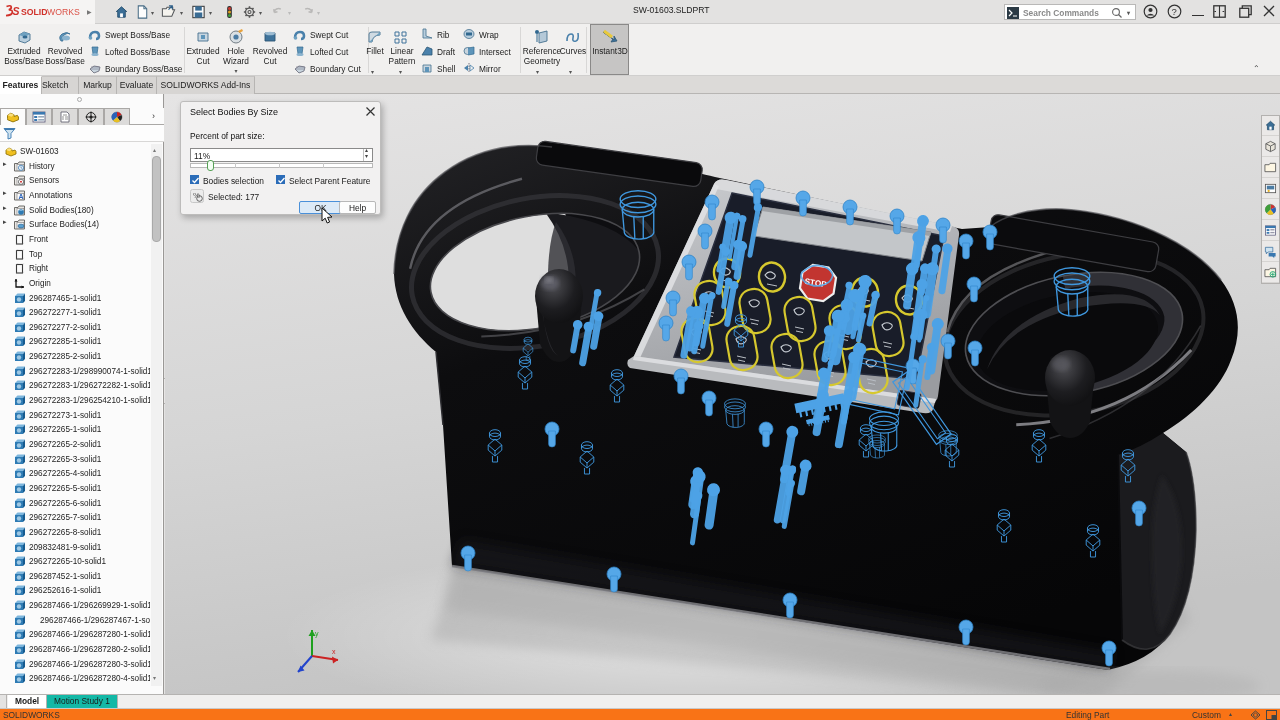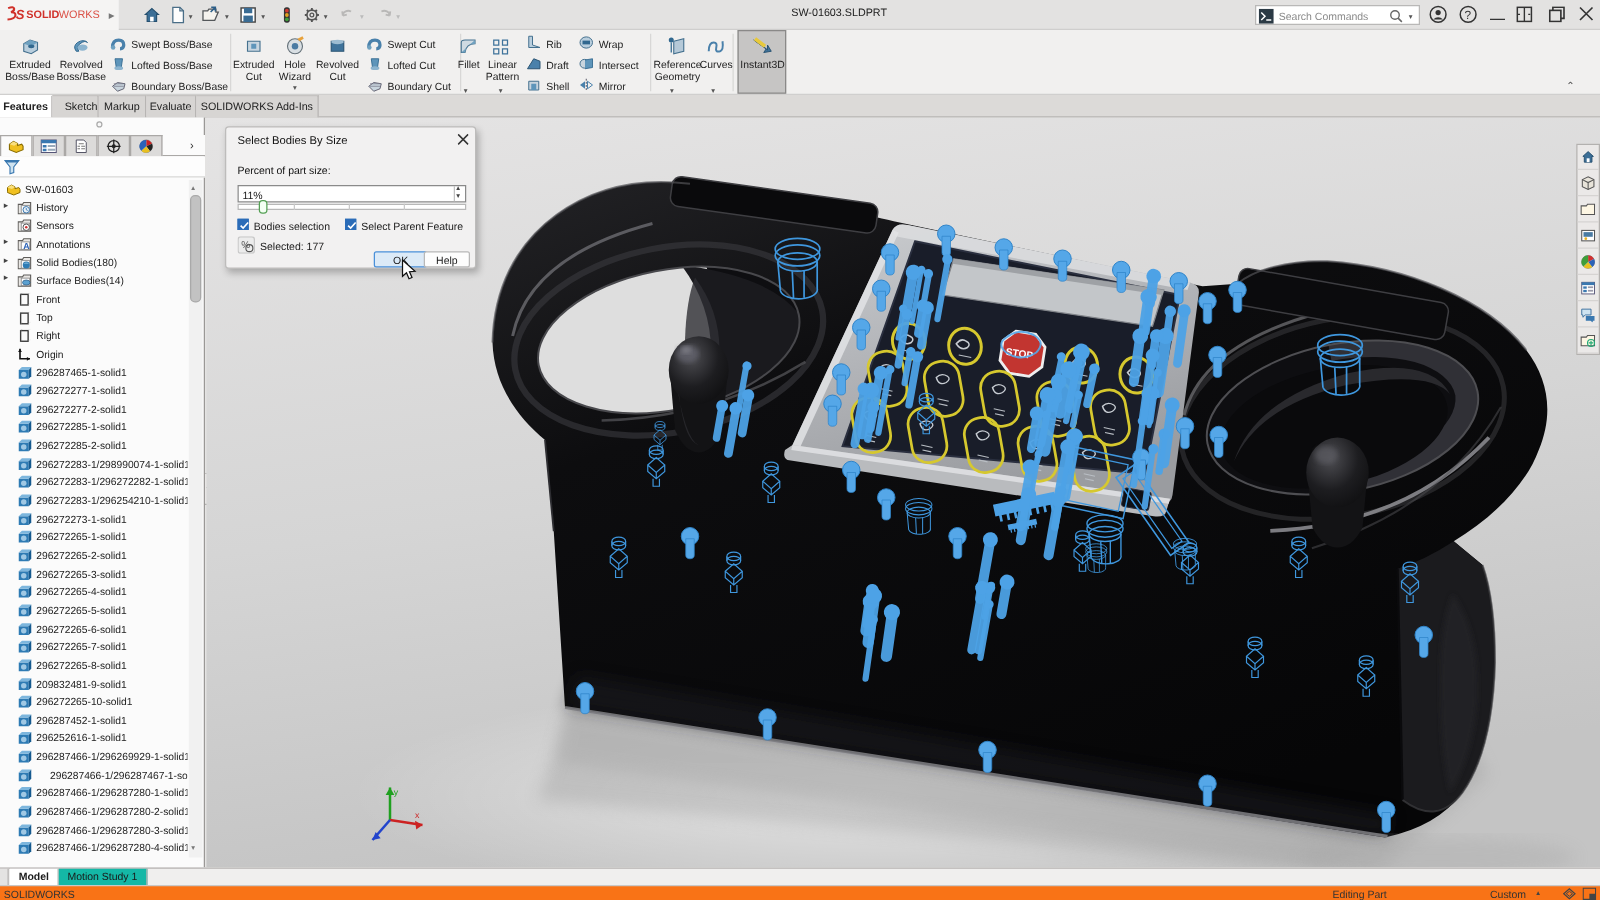--- a/index.html
+++ b/index.html
@@ -4,21 +4,21 @@
 *{margin:0;padding:0;box-sizing:border-box;}
 html,body{width:1280px;height:720px;overflow:hidden;font-family:"Liberation Sans",sans-serif;}
 body{position:relative;background:#e4e3e2;font-size:8.5px;color:#1a1a1a;}
 .abs{position:absolute;}
 
 #titlebar{position:absolute;left:0;top:0;width:1280px;height:24px;background:#e3e2e1;border-bottom:1px solid #cfcecd;}
 #logoarea{position:absolute;left:0;top:0;width:95px;height:24px;background:#f5f4f3;}
 .tbico{position:absolute;top:4px;width:17px;height:16px;}
 .caret{position:absolute;top:9px;font-size:6px;color:#555;}
 #filename{position:absolute;left:633px;top:5px;font-size:8.6px;color:#222;}
-#searchbox{position:absolute;left:1004px;top:4px;width:132px;height:16px;background:#fff;border:1px solid #b9b8b7;}
+#searchbox{position:absolute;left:1004px;top:4px;width:132px;height:16px;background:#fff;border:1px solid #b9b8b7;font-weight:bold;}
 
 #ribbon{position:absolute;left:0;top:24px;width:1280px;height:52px;background:#f1f0ef;border-bottom:1px solid #d0cfce;}
 .rsep{position:absolute;top:3px;height:46px;width:1px;background:#d8d7d6;}
 .rbtn{position:absolute;text-align:center;font-size:8.3px;color:#222;line-height:9.5px;}
 .rsmall{position:absolute;font-size:8.3px;color:#222;white-space:nowrap;}
 .rico{display:block;margin:0 auto 1px auto;}
 
 #tabrow{position:absolute;left:0;top:76px;width:1280px;height:18px;background:#dcdad8;border-bottom:1px solid #b7b5b3;}
 .ctab{position:absolute;top:0;height:18px;line-height:17px;padding:0 2px;font-size:8.6px;color:#222;background:#d7d5d3;border-right:1px solid #b7b5b3;border-top:1px solid #c5c3c1;}
 .ctab.active{background:#fff;font-weight:bold;border-top:1px solid #fff;}
@@ -266,21 +266,21 @@
     <div class="rsmall" style="left:569px;top:44px;font-size:6px;color:#555">▾</div>
     <div class="abs" style="left:590px;top:0px;width:39px;height:51px;background:#c6c5c4;border:1px solid #8a8988"></div>
     <div class="rbtn" style="left:587px;top:4px;width:46px"><svg class="rico" width="22" height="18" viewBox="0 0 22 18">
         <path d="M4 4 L15 12 L15 8 L18 13 L12 14 L14 11 Z" fill="#3f739b" stroke="#2c5574" stroke-width="0.8"></path>
         <path d="M5 3 L13 9" stroke="#e8c93c" stroke-width="3"></path>
       </svg>Instant3D</div>
     <div class="abs" style="left:1253px;top:40px;font-size:8px;color:#444">⌃</div>
   </div>
 <div id="tabrow">
     <div class="ctab active" style="left:0px;width:42px;text-align:center;padding:0">Features</div>
-    <div class="ctab" style="left:42px;width:37px;text-align:right;padding:0">Sketch</div>
+    <div class="ctab" style="left:42px;width:37px;text-align:left;padding:0">Sketch</div>
     <div class="ctab" style="left:79px;width:38px;text-align:center;padding:0">Markup</div>
     <div class="ctab" style="left:117px;width:40px;text-align:center;padding:0">Evaluate</div>
     <div class="ctab" style="left:157px;width:98px;text-align:center;padding:0">SOLIDWORKS Add-Ins</div>
   </div>
 <div id="leftpanel">
     <div class="abs" style="left:77px;top:3px;width:5px;height:5px;border:1px solid #aaa;border-radius:50%;background:#f8f8f8"></div>
     <div id="ptabs">
       <div class="ptab active" style="left:0px"><svg width="14" height="12" viewBox="0 0 12 11" style="margin:2px 0 0 5px">
           <use href="#i-part"></use>
         </svg></div>

